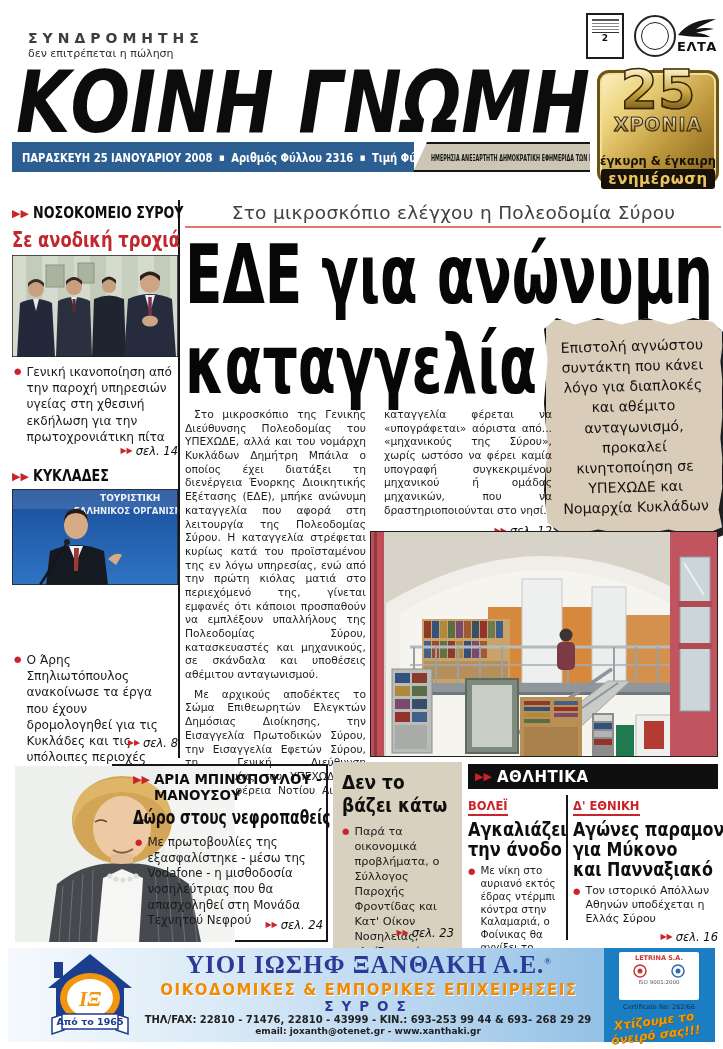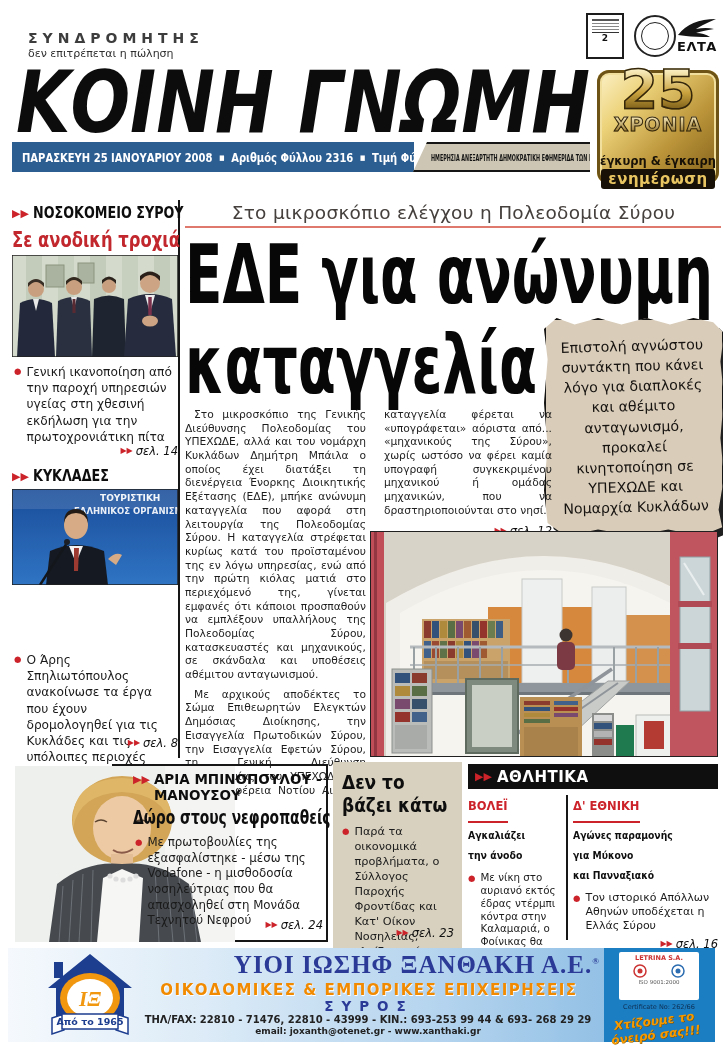--- a/index.html
+++ b/index.html
@@ -72,28 +72,28 @@
   .note{width:180px;height:218px;box-sizing:border-box;background:#d9cdba;border:2px solid #141414;
         clip-path:polygon(0% 5%,7% 0%,17% 3%,30% 0%,43% 3%,57% 0%,70% 3%,83% 0%,94% 2%,100% 7%,98% 20%,100% 36%,98% 55%,100% 73%,97% 88%,99% 96%,87% 100%,69% 97%,50% 100%,30% 97%,12% 100%,2% 94%,0% 79%,2% 59%,0% 39%,2% 19%);
         display:flex;align-items:center;justify-content:center;}
   .note-text{padding:10px 12px;font-size:14.2px;line-height:1.42;text-align:center;color:#171310;transform:rotate(-1.5deg);}
 
   
   .maria-box{left:112px;top:764px;width:216px;height:178px;border:2px solid #161616;box-sizing:border-box;}
   .mid-box{left:333px;top:762px;width:129px;height:188px;background:#d8d1bf;}
   .sports-bar{left:468px;top:764px;width:250px;height:25px;background:#0f0f0f;display:flex;align-items:center;gap:5px;padding-left:7px;box-sizing:border-box;}
   .sports-title{color:#fff;font-weight:bold;font-size:15px;letter-spacing:0.5px;}
-  .cat{display:inline-block;color:#cc2229;font-weight:bold;font-size:11.5px;border-bottom:2px solid #cc2229;padding-bottom:8px;}
-  .sp-headline{color:#0e0e0e;font-weight:bold;font-size:11px;line-height:20px;}
+  .cat{display:inline-block;color:#cc2229;font-weight:bold;font-size:11.5px;border-bottom:2px solid #cc2229;padding-bottom:1px;}
+  .sp-headline{color:#0e0e0e;font-weight:bold;font-size:19px;line-height:20px;}
 
   
   .ad{left:8px;top:948px;width:707px;height:94px;
       background:linear-gradient(90deg,#f5f9fd 0%,#dcebf7 28%,#b3d3ee 62%,#92c0e5 85%);}
   .ad-right{position:absolute;right:0;top:0;width:111px;height:94px;background:#1b7dc2;}
-  .ad-company{font-family:"Liberation Serif",serif;font-weight:bold;font-size:25px;color:#2b3a96;letter-spacing:1px;text-align:right;}
+  .ad-company{font-family:"Liberation Serif",serif;font-weight:bold;font-size:25px;color:#2b3a96;letter-spacing:1px;text-align:center;}
   .ad-company sup{font-size:9px;}
   .ad-subtitle{font-weight:bold;font-size:15px;color:#f18a00;letter-spacing:1.5px;text-align:center;text-shadow:0.6px 0.6px 0 #fff;}
   .ad-city{font-weight:bold;font-size:13.5px;color:#2b3a96;letter-spacing:8px;text-align:center;}
   .ad-phone{font-weight:bold;font-size:10px;color:#222;text-align:center;}
   .ad-email{font-weight:bold;font-size:9px;color:#222;text-align:center;}
   .cert-box{position:absolute;width:80px;height:48px;background:#fff;border-radius:2px;padding:2px;box-sizing:border-box;text-align:center;}
   .cert-company{font-size:6.5px;font-weight:bold;color:#c33;}
   .cert-iso{font-size:5.5px;color:#555;margin-top:1px;}
   .cert-logos{display:flex;justify-content:space-around;margin-top:2px;}
   .cert-no{font-size:6.5px;color:#0e2f52;text-align:center;}

